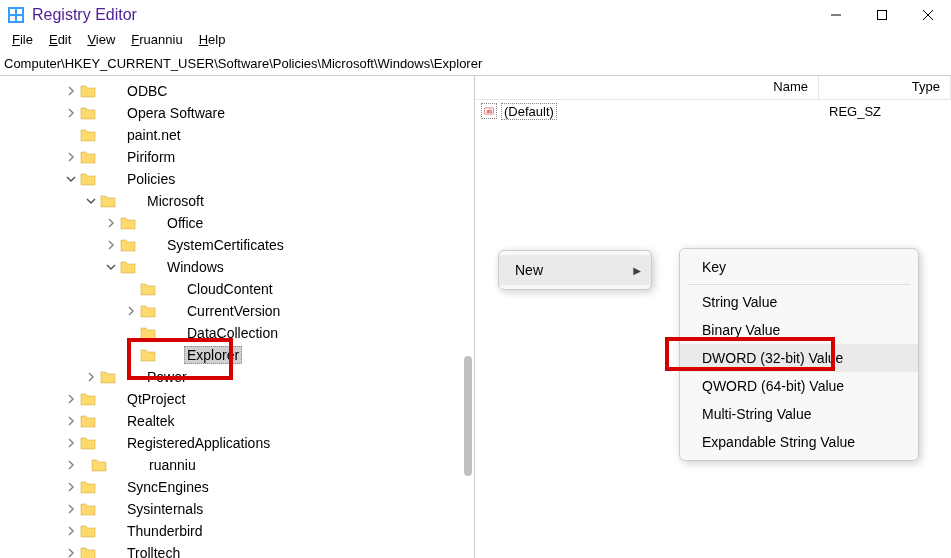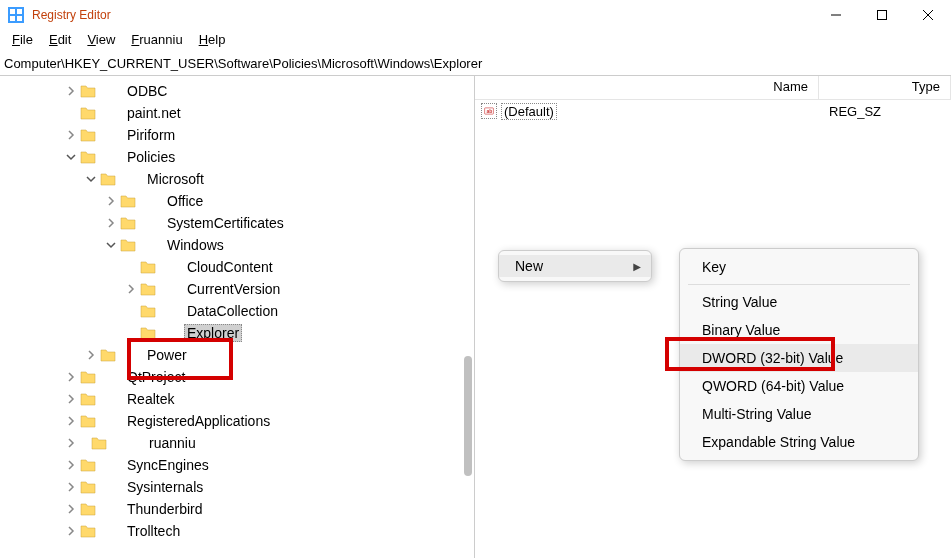--- a/index.html
+++ b/index.html
@@ -1,21 +1,21 @@
 <!DOCTYPE html>
 <html><head>
 <meta charset="utf-8">
 <style>
 * { margin: 0; padding: 0; box-sizing: border-box; font-family: "Segoe UI", Tahoma, sans-serif; }
 body { width: 951px; height: 558px; background: #fff; overflow: hidden; position: relative; }
 
 
 .titlebar { height: 30px; display: flex; align-items: center; padding-left: 8px; background: #fff; }
 .app-icon { width: 16px; height: 16px; margin-right: 8px; }
-.titlebar-text { font-size: 12px; color: #c2410c; flex: 1; }
+.titlebar-text { font-size: 16px; color: #4c1d95; flex: 1; }
 .win-controls { display: flex; }
 .win-btn { width: 46px; height: 30px; display: flex; align-items: center; justify-content: center; font-family: "Segoe UI Symbol", sans-serif; font-size: 10px; color: #000; }
 
 
 .menubar { height: 24px; display: flex; align-items: flex-start; padding: 0 4px; font-size: 13px; }
 .menu-item { padding: 2px 8px; cursor: default; }
 .menu-underline { text-decoration: underline; }
 
 
 .addressbar { height: 22px; padding: 2px 4px; font-size: 13px; border-bottom: 1px solid #ccc; white-space: nowrap; overflow: hidden; }
@@ -43,21 +43,21 @@
 .list-header-cell { padding: 3px 10px; border-right: 1px solid #e5e5e5; text-align: right; }
 .list-row { display: flex; align-items: center; height: 22px; font-size: 13px; }
 .list-cell-name { width: 344px; display: flex; align-items: center; padding-left: 6px; }
 .reg-icon { width: 16px; height: 16px; margin-right: 4px; }
 .list-cell-name span { border: 1px dotted #888; padding: 0 2px; }
 .list-cell-type { padding-left: 10px; }
 
 
 .context-menu { position: absolute; background: #f8f8f8; border: 1px solid #ccc; box-shadow: 2px 2px 8px rgba(0,0,0,0.2); border-radius: 6px; font-size: 14px; }
 .context-parent { left: 498px; top: 250px; width: 154px; padding: 4px 0; }
-.context-row { height: 22px; display: flex; align-items: center; padding: 0 16px; position: relative; }
+.context-row { height: 30px; display: flex; align-items: center; padding: 0 16px; position: relative; }
 .context-row.hover { background: #eaeaea; }
 .context-arrow { position: absolute; right: 10px; font-size: 10px; color: #444; }
 .context-sub { left: 679px; top: 248px; width: 240px; padding: 4px 0; }
 .context-sub .context-row { padding: 0 22px; height: 28px; }
 .context-divider { height: 1px; background: #ddd; margin: 3px 8px; }
 .context-row.highlighted { background: #eaeaea; }
 .highlight-box-menu { position: absolute; border: 4px solid #d40000; pointer-events: none; left: 665px; top: 337px; width: 170px; height: 34px; }
 
 </style>
 </head>
@@ -112,20 +112,31 @@
             <svg width="10" height="10">
               <path d="M3 1 L7 5 L3 9" fill="none" stroke="#888" stroke-width="1.5"></path>
             </svg>
           </span>
           <span class="folder-icon"><svg viewBox="0 0 16 14">
               <path d="M1 2h5l1.5 2H15v9H1z" fill="#ffd96b" stroke="#caa33a" stroke-width="0.5"></path>
             </svg></span>
           <span class="tree-label">ODBC</span>
         </div>
         <div class="tree-item" style="padding-left: 60px;">
+          <span class="chevron">
+            <svg width="10" height="10">
+              <path d="M3 1 L7 5 L3 9" fill="none" stroke="#888" stroke-width="1.5"></path>
+            </svg>
+          </span>
+          <span class="folder-icon"><svg viewBox="0 0 16 14">
+              <path d="M1 2h5l1.5 2H15v9H1z" fill="#ffd96b" stroke="#caa33a" stroke-width="0.5"></path>
+            </svg></span>
+          <span class="tree-label">Opera Software</span>
+        </div>
+        <div class="tree-item" style="padding-left: 60px;">
           <span class="chevron empty">›</span>
           <span class="folder-icon"><svg viewBox="0 0 16 14">
               <path d="M1 2h5l1.5 2H15v9H1z" fill="#ffd96b" stroke="#caa33a" stroke-width="0.5"></path>
             </svg></span>
           <span class="tree-label">paint.net</span>
         </div>
         <div class="tree-item" style="padding-left: 60px;">
           <span class="chevron">
             <svg width="10" height="10">
               <path d="M3 1 L7 5 L3 9" fill="none" stroke="#888" stroke-width="1.5"></path>

